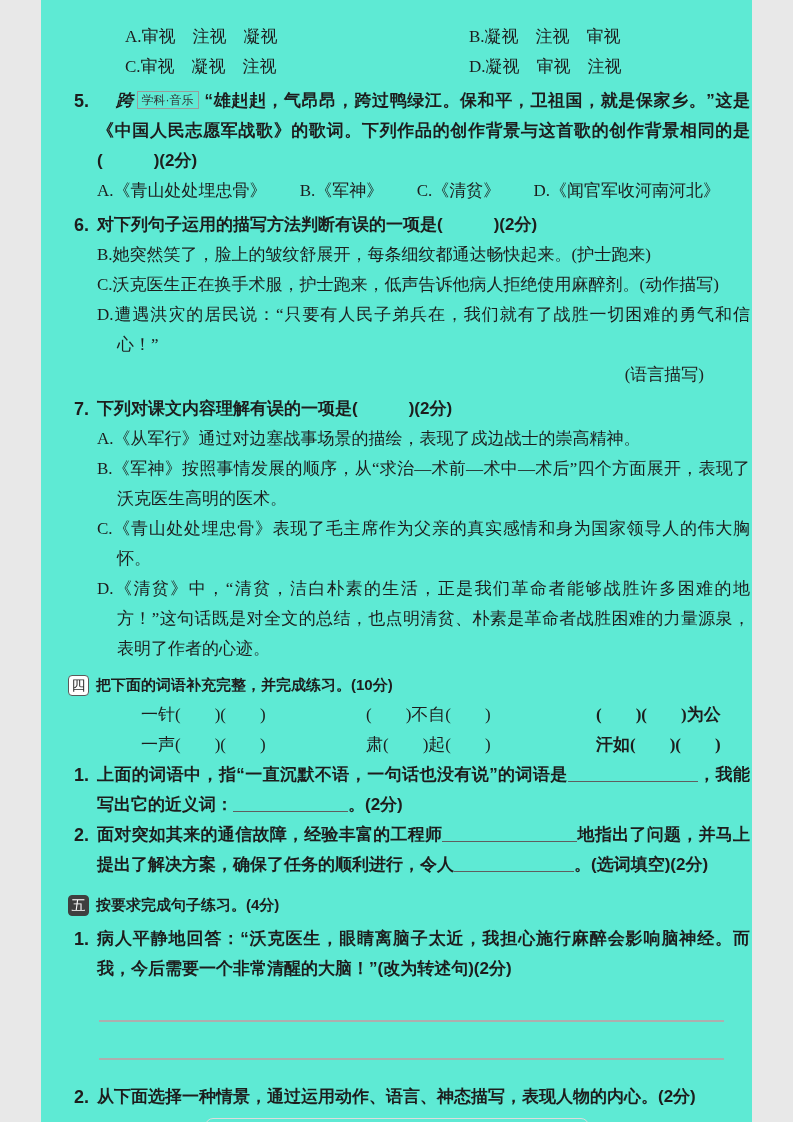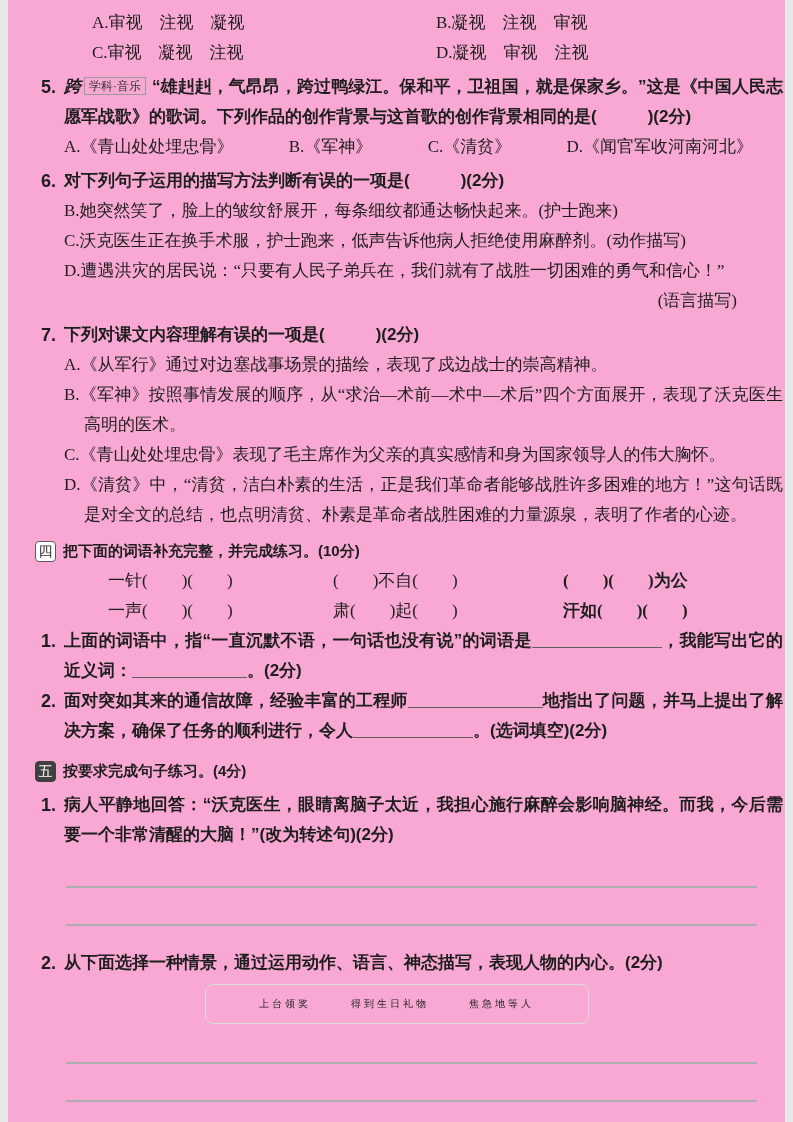--- a/index.html
+++ b/index.html
@@ -1,36 +1,36 @@
 <!DOCTYPE html>
 <html><head>
 <meta charset="utf-8">
 <style>
   html,body{margin:0;padding:0;background:#e8e8e8;}
   .page{
-    width:777px;height:1122px;background:#f9a8d4;margin:0 auto;
-    box-sizing:border-box;padding:8px 0 0 0;position:relative;overflow:hidden;
+    width:711px;height:1122px;background:#5eead4;margin:0 auto;
+    box-sizing:border-box;padding:22px 0 0 0;position:relative;overflow:hidden;
     font-family:"Liberation Sans",sans-serif;color:#1d1d1d;font-size:17px;
   }
   .serif{font-family:"Liberation Serif",serif;font-weight:400;}
   
   .q4opts{margin-left:84px;line-height:30px;}
   .q4row{display:grid;grid-template-columns:344px 1fr;}
   
   .question{display:flex;margin-top:4px;}
   .qnum{flex:0 0 23px;margin-left:33px;font-weight:700;font-size:18px;line-height:30px;}
   .qbody{flex:1;padding-right:2px;min-width:0;}
   .stem{margin:0;font-weight:600;line-height:30px;text-align:justify;}
   .option{font-family:"Liberation Serif",serif;font-weight:400;line-height:30px;
           padding-left:20px;text-indent:-20px;text-align:justify;}
   .annot-right{font-family:"Liberation Serif",serif;line-height:30px;text-align:right;padding-right:46px;color:#222;}
   .q5-options{display:flex;justify-content:space-between;line-height:30px;padding-right:30px;
               font-family:"Liberation Serif",serif;}
   
-  .kua-badge{white-space:nowrap;}
+  .kua-badge{white-space:nowrap;margin-left:19px;}
   .kua-char{font-style:italic;font-weight:700;font-size:17px;margin-right:3px;}
   .kua-box{display:inline-block;font-size:12px;font-weight:400;border:1px solid #9a9a9a;
            padding:0 4px;line-height:16px;vertical-align:2px;margin-right:6px;color:#333;}
   
   .sec-head{display:flex;align-items:center;margin:6px 0 0 27px;line-height:30px;}
   .sec-marker{flex:0 0 auto;width:21px;height:21px;border-radius:4px;font-size:14px;
               display:flex;align-items:center;justify-content:center;margin-right:7px;}
   .sec-marker.outlined{border:1.5px solid #5a5a5a;color:#2b2b2b;background:#fff;box-sizing:border-box;}
   .sec-marker.filled{background:#3f3f3f;color:#ffffff;border:1.5px solid #3f3f3f;box-sizing:border-box;}
   .sec-title{font-weight:700;font-size:15px;}

